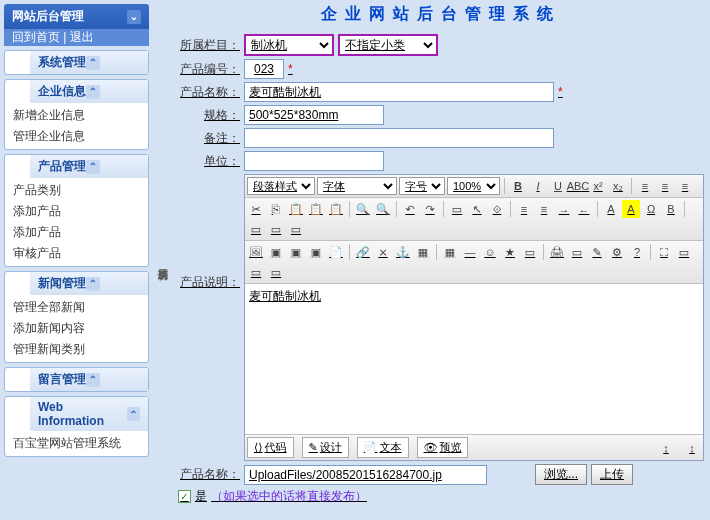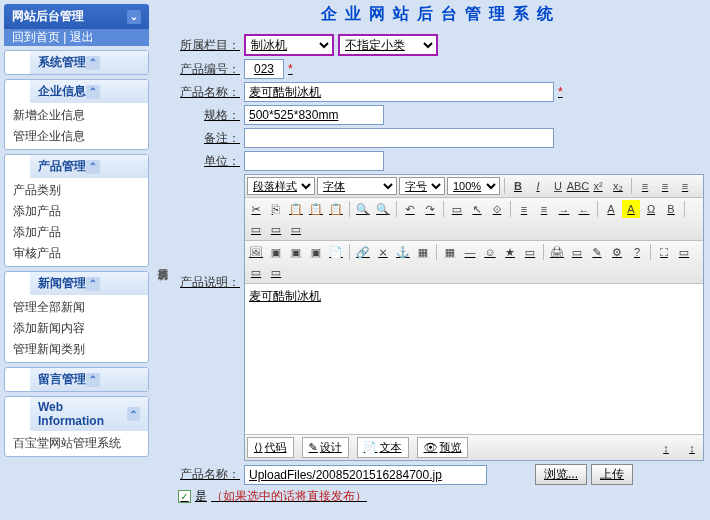--- a/index.html
+++ b/index.html
@@ -27,21 +27,21 @@
 .editor-wrap .label { margin-top: 100px; }
 .editor { border: 1px solid #8aa4c8; background: #fff; width: 460px; }
 .toolbar { background: linear-gradient(#f8f8f8, #e4e4e4); border-bottom: 1px solid #c0c0c0; padding: 2px; display: flex; flex-wrap: wrap; gap: 2px; align-items: center; }
 .toolbar select { font-size: 11px; border: 1px solid #999; }
 .tbtn { width: 18px; height: 18px; border: 1px solid transparent; display: inline-flex; align-items: center; justify-content: center; font-size: 11px; color: #444; cursor: pointer; background: transparent; }
 .sep { width: 1px; height: 16px; background: #bbb; margin: 0 2px; }
 .editor-body { min-height: 150px; padding: 4px; font-size: 12px; background: #fff; }
 .editor-footer { background: linear-gradient(#f8f8f8, #e4e4e4); border-top: 1px solid #c0c0c0; padding: 2px; display: flex; gap: 8px; align-items: center; }
 .mode-tab { display: inline-flex; align-items: center; gap: 2px; padding: 2px 6px; border: 1px solid #aaa; background: #fff; cursor: pointer; font-size: 11px; }
 .btn { border: 1px solid #888; background: linear-gradient(#fff, #ddd); padding: 1px 8px; cursor: pointer; font-size: 12px; }
-.note { color: #b91c1c; }
+.note { color: #6d28d9; }
 .chk-icon { display: inline-flex; width: 13px; height: 13px; border: 1px solid #5a9a5a; background: #fff; align-items: center; justify-content: center; color: #2a8a2a; font-size: 10px; }
 .vtab { writing-mode: vertical-rl; color: #555; font-size: 11px; padding: 2px; align-self: center; }
 </style>
 </head>
 <body>
 
 <div class="layout">
   <div class="sidebar">
     <div class="side-header">
       <span>网站后台管理</span>

